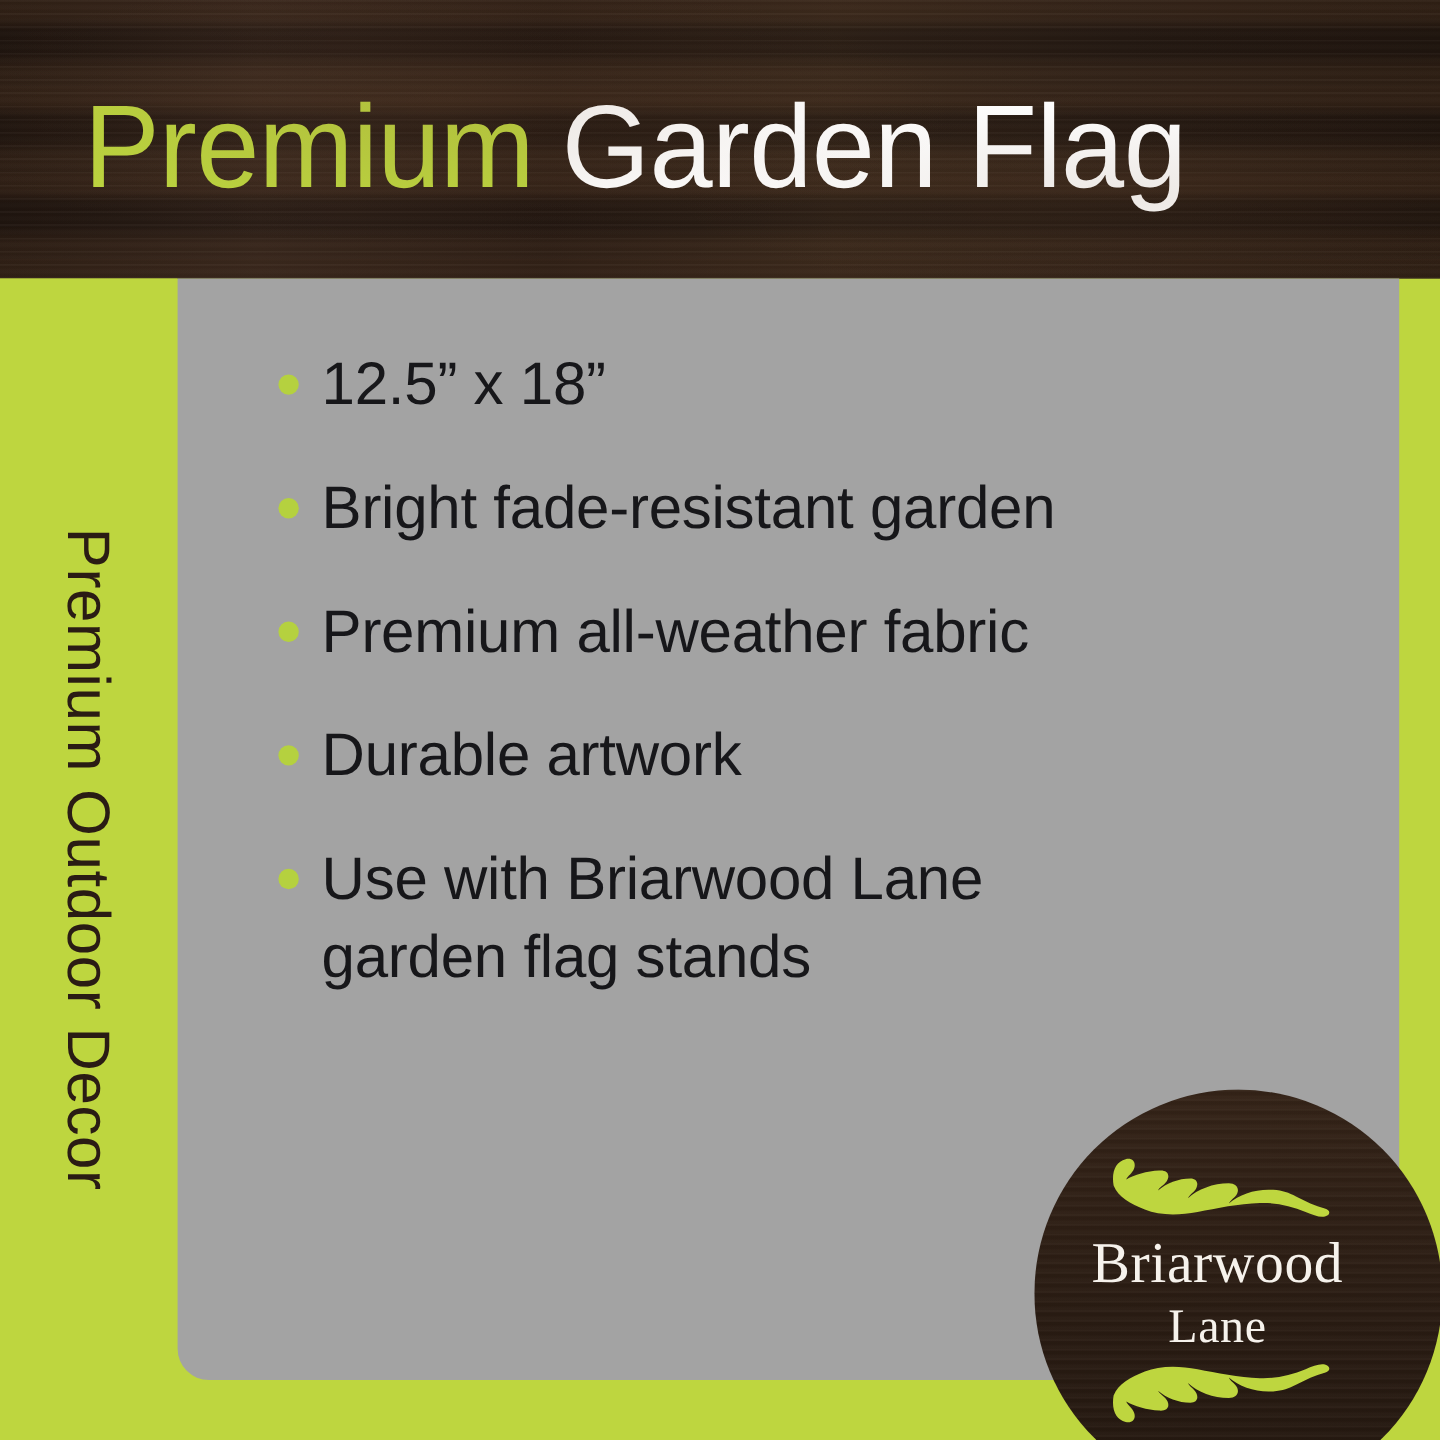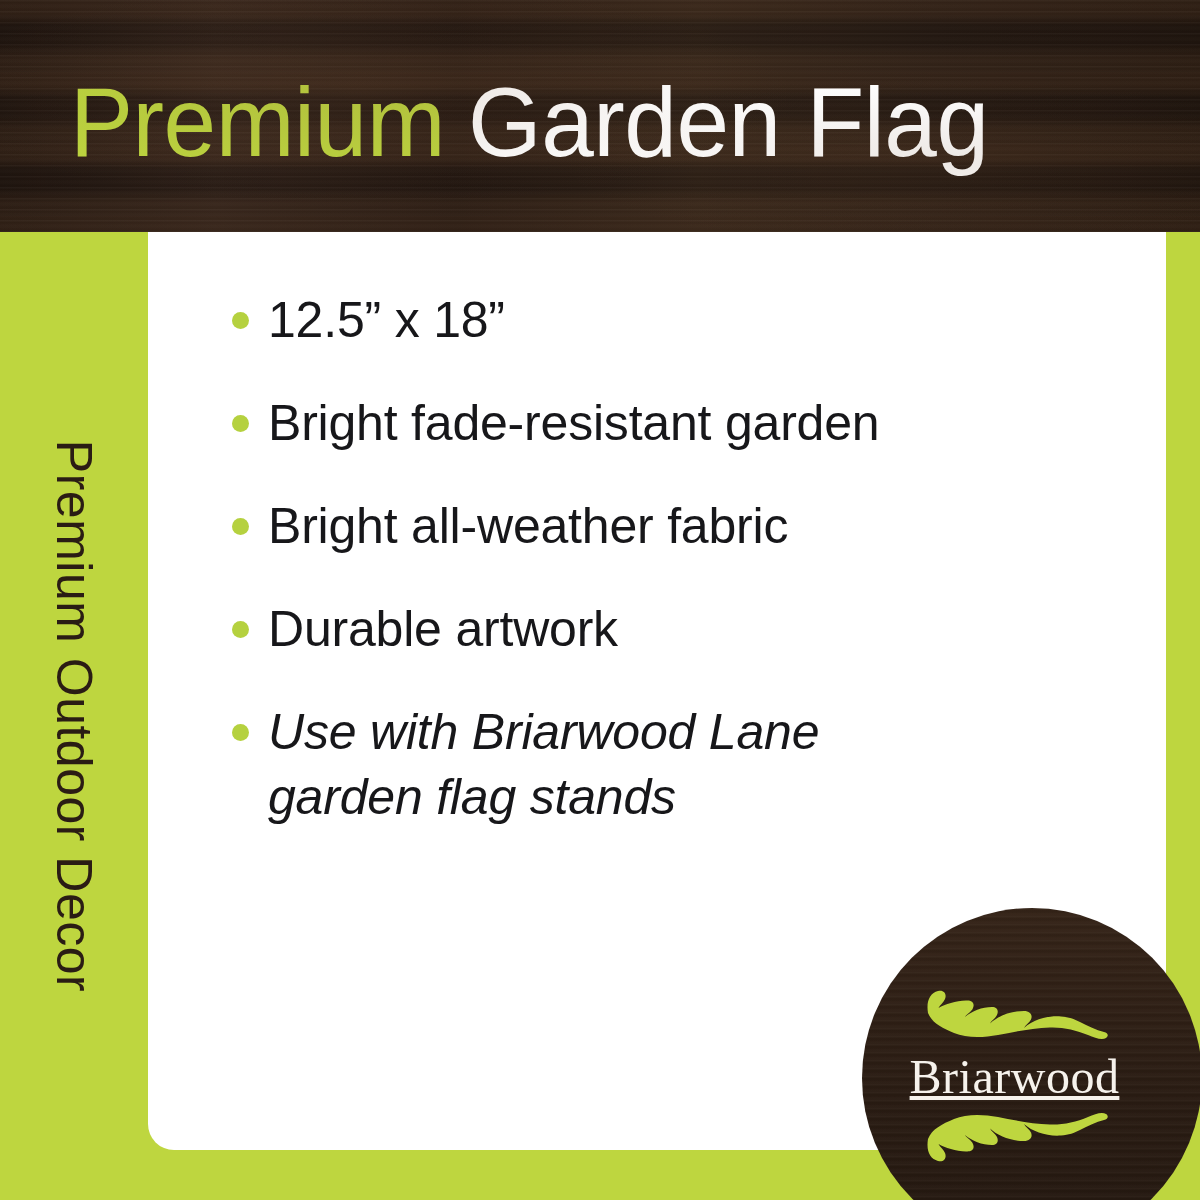--- a/index.html
+++ b/index.html
@@ -107,42 +107,42 @@
     font-family: "Liberation Sans", sans-serif;
   }
 
   
   .content-card {
     position: absolute;
     left: 148px;
     top: 232px;
     width: 1018px;
     height: 918px;
-    background: #ffffff;
+    background: #a3a3a3;
     border-bottom-left-radius: 26px;
     overflow: hidden;
   }
 
   .feature-list {
     list-style: none;
     margin: 0;
     padding: 56px 0 0 0;
   }
   .feature-item {
     position: relative;
     padding-left: 120px;
     margin-bottom: 38px;
     color: #17171a;
     font-size: 50px;
     line-height: 1.30;
     font-weight: 400;
     letter-spacing: -0.2px;
     font-family: "Liberation Sans", sans-serif;
   }
-  .feature-item:last-child { margin-bottom: 17px; font-style: italic; }
+  .feature-item:last-child { margin-bottom: 17px; }
   .feature-bullet {
     position: absolute;
     left: 84px;
     top: 24px;
     width: 17px;
     height: 17px;
     border-radius: 50%;
     background: #b5d13f;
   }
 
@@ -183,21 +183,20 @@
   .logo-wordmark {
     color: #f6f2ec;
     font-family: "Liberation Serif", serif;
     text-align: center;
     line-height: 1;
   }
   .logo-word-main {
     display: block;
     font-size: 48px;
     letter-spacing: 0.5px;
-    text-decoration: underline;
   }
   .logo-word-sub {
     display: block;
     font-size: 40px;
     margin-top: 8px;
     letter-spacing: 0.5px;
   }
 
   
   .right-strip {
@@ -242,21 +241,21 @@
       <li class="feature-item">
         <span class="feature-bullet"></span>
         <span>12.5” x 18”</span>
       </li>
       <li class="feature-item">
         <span class="feature-bullet"></span>
         <span>Bright fade-resistant garden</span>
       </li>
       <li class="feature-item">
         <span class="feature-bullet"></span>
-        <span>Bright all-weather fabric</span>
+        <span>Premium all-weather fabric</span>
       </li>
       <li class="feature-item">
         <span class="feature-bullet"></span>
         <span>Durable artwork</span>
       </li>
       <li class="feature-item" style="padding-right:250px">
         <span class="feature-bullet"></span>
         <span>Use with Briarwood Lane garden flag stands</span>
       </li>
     </ul>
@@ -273,20 +272,21 @@
             C78,31 91,26 104,26 C110,26 113,30 111,34.5 C109.5,38 105.5,39.5 104,43
             C113,35 127,30.5 141,31.5 C149,32 154,34 160,37 C168,41 176,45 184,47
             C188,48 189,51 186,53 C182,55.5 175,53 168,50
             C156,45 143,42 130,42.5 C112,43 94,47 78,50 C62,53 46,53 34,48
             C22,43 12,38 8,28 Z"></path>
         </svg>
       </span>
 
       <div class="logo-wordmark">
         <span class="logo-word-main">Briarwood</span>
+        <span class="logo-word-sub">Lane</span>
       </div>
 
       <span class="logo-leaf-bot">
         <svg width="190" height="58" viewBox="0 0 190 58" aria-hidden="true">
           <g transform="translate(0,58) scale(1,-1)">
             <path fill="#bed63f" d="M8,28 C6,16 10,8 18,6 C24,4.5 27,9 25,14 C23.5,18 20,19.5 18.5,23
               C25,19 36,16 46,15.5 C52,15 55,18 53,23 C51.5,27 47,28.5 45,32
               C52,26 62,22 72,22 C77,22 79,25.5 77,30 C75.5,33.5 71.5,35 70,38.5
               C78,31 91,26 104,26 C110,26 113,30 111,34.5 C109.5,38 105.5,39.5 104,43
               C113,35 127,30.5 141,31.5 C149,32 154,34 160,37 C168,41 176,45 184,47

